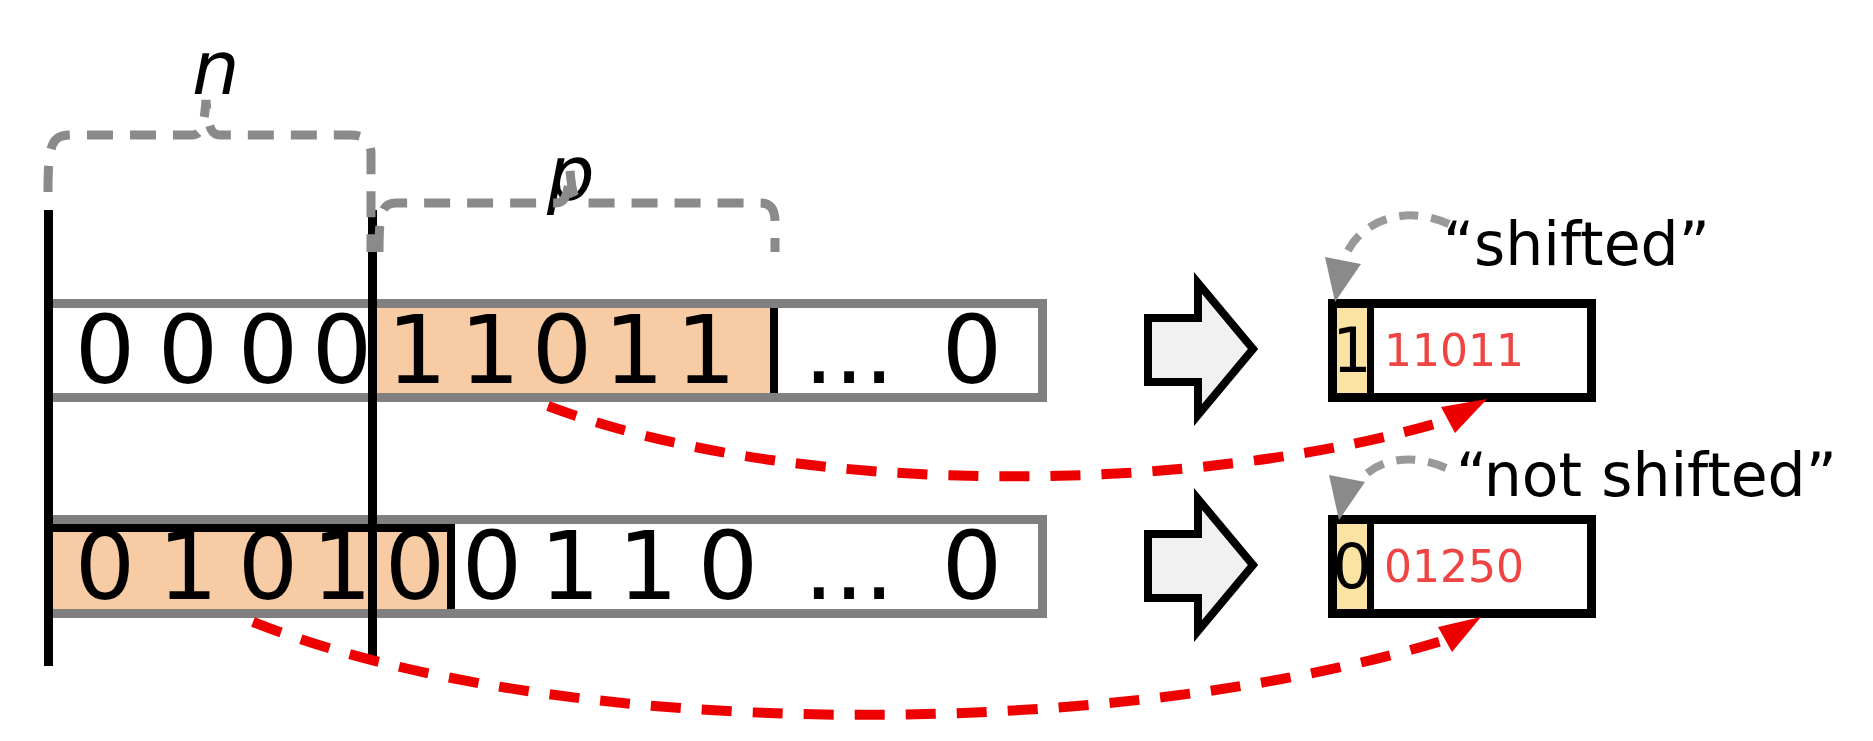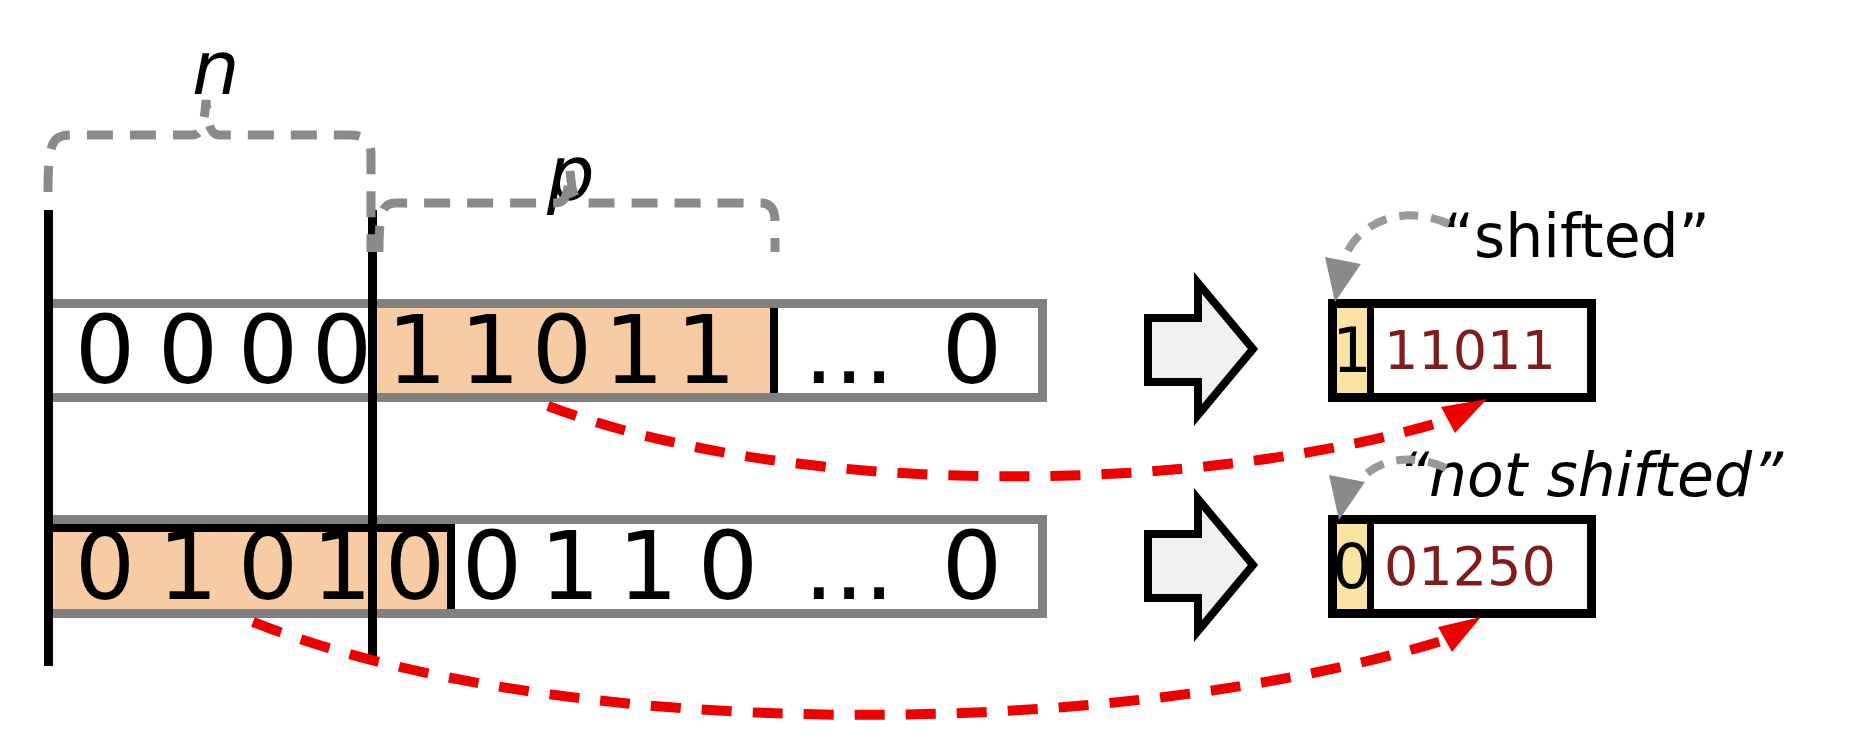--- a/index.html
+++ b/index.html
@@ -12,21 +12,21 @@
   .hl.outlined{border-top:8px solid #000;border-right:8px solid #000;}
   .hl.sep-right{border-right:8px solid #000;}
   .vline{position:absolute;background:#000;z-index:3;}
   .bit{position:absolute;transform:translateX(-50%);font-size:95px;line-height:103px;
        color:#000;z-index:4;white-space:pre;}
   
   .resultbox{position:absolute;box-sizing:border-box;border:9px solid #000;background:#fff;z-index:2;}
   .flagcell{position:absolute;background:#FBE3A4;z-index:3;}
   .divider{position:absolute;background:#000;z-index:3;}
   .flagtext{position:absolute;transform:translateX(-50%);font-size:62px;line-height:85px;color:#000;z-index:4;}
-  .valtext{position:absolute;font-size:54px;line-height:85px;letter-spacing:0px;color:#7f1d1d;z-index:4;}
+  .valtext{position:absolute;font-size:44px;line-height:85px;letter-spacing:0px;color:#ef4444;z-index:4;}
   
   .quotelabel{position:absolute;font-size:60px;line-height:66px;color:#000;z-index:4;white-space:pre;}
   .mathlabel{position:absolute;font-style:italic;font-size:75px;line-height:80px;color:#000;z-index:4;}
   svg.overlay{position:absolute;left:0;top:0;z-index:5;pointer-events:none;}
 </style>
 </head>
 <body>
 
 <div class="canvas">
 
@@ -64,28 +64,28 @@
   <span class="bit" style="left:972px;top:515px;">0</span>
 
   <span class="mathlabel" style="left:192px;top:28px;">n</span>
   <span class="mathlabel" style="left:547px;top:134px;">p</span>
 
   <div class="resultbox" style="left:1328px;top:299px;width:268px;height:103px;"></div>
   <div class="flagcell" style="left:1337px;top:308px;width:30px;height:85px;"></div>
   <div class="divider" style="left:1367px;top:308px;width:7px;height:85px;"></div>
   <span class="flagtext" style="left:1352px;top:308px;">1</span>
   <span class="valtext" style="left:1384px;top:308px;">11011</span>
-  <span class="quotelabel" style="left:1443px;top:203px;">“shifted”</span>
+  <span class="quotelabel" style="left:1443px;top:211px;">“shifted”</span>
 
   <div class="resultbox" style="left:1328px;top:515px;width:268px;height:103px;"></div>
   <div class="flagcell" style="left:1337px;top:524px;width:30px;height:85px;"></div>
   <div class="divider" style="left:1367px;top:524px;width:7px;height:85px;"></div>
   <span class="flagtext" style="left:1352px;top:524px;">0</span>
   <span class="valtext" style="left:1384px;top:524px;">01250</span>
-  <span class="quotelabel" style="left:1398px;top:442px;font-style:italic;">“not shifted”</span>
+  <span class="quotelabel" style="left:1456px;top:442px;">“not shifted”</span>
 
   <svg class="overlay" width="1873" height="741" viewBox="0 0 1873 741">
 
     <path d="M 48 192 C 48 142, 52 135, 72 135 L 192 135 C 201 135, 204 127, 206 100
              C 208 127, 211 135, 220 135 L 350 135 C 366 135, 371 142, 371 154 L 371 252" fill="none" stroke="#8A8A8A" stroke-width="9" stroke-dasharray="26 17"></path>
 
     <path d="M 379 252 C 379 212, 382 203, 396 203 L 556 203 C 565 203, 568 196, 570 170
              C 572 196, 575 203, 584 203 L 760 203 C 771 203, 775 210, 775 222 L 775 252" fill="none" stroke="#8A8A8A" stroke-width="9" stroke-dasharray="26 17"></path>
 
     <polygon points="1148,318 1198,318 1198,283 1253,349 1198,415 1198,382 1148,382" fill="#F1F1F1" stroke="#000" stroke-width="8"></polygon>

